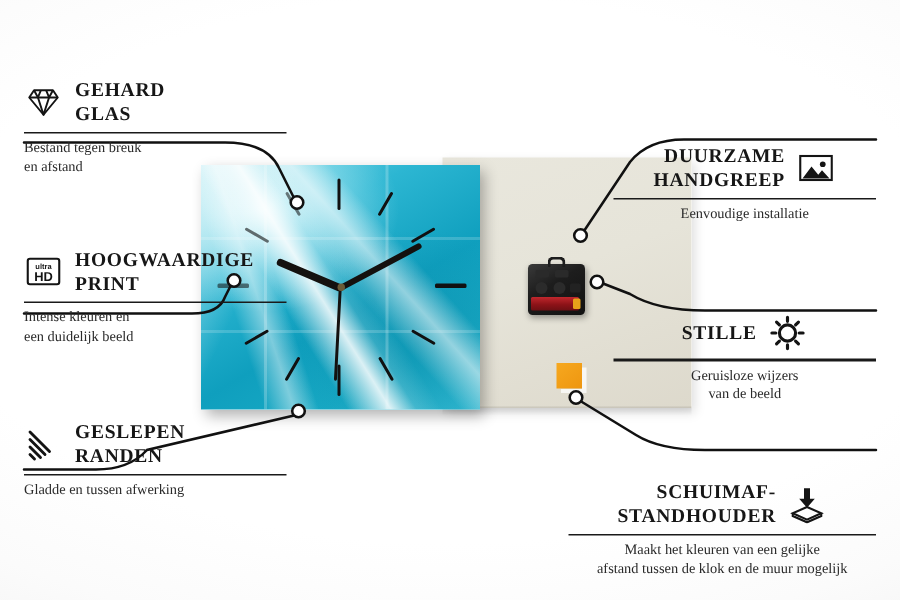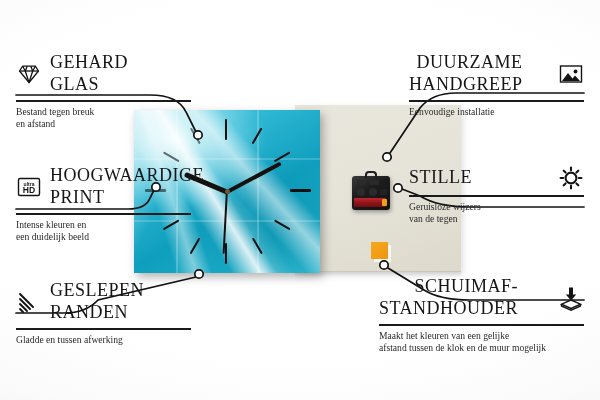--- a/index.html
+++ b/index.html
@@ -84,33 +84,33 @@
     box-shadow:3px 3px 0 rgba(255,255,255,.75);
   }
 
   
   .lines { position:absolute; left:0; top:0; width:600px; height:400px; pointer-events:none; }
 
   
   .feature { position:absolute; }
   .feature .head { display:flex; align-items:center; gap:8px; }
   .feature .title {
-    font-size:18px; font-weight:normal; letter-spacing:.5px;
+    font-size:13px; font-weight:bold; letter-spacing:.5px;
     line-height:1.22; color:#161616; text-transform:uppercase;
   }
   .feature .rule { height:1.6px; background:#1a1a1a; margin-top:4px; }
   .feature .desc {
     font-size:9.6px; line-height:1.32; color:#2a2a2a; margin-top:4px;
   }
   .feature.left .head { justify-content:flex-start; }
   .feature.left .title { text-align:left; }
   .feature.left .desc { text-align:left; }
-  .feature.right .head { justify-content:space-between; }
+  .feature.right .head { justify-content:center;margin-top:44px; }
   .feature.right .title { text-align:right; }
-  .feature.right .desc { text-align:left; }
+  .feature.right .desc { text-align:center; }
 
   .ico { flex:0 0 auto; width:26px; height:26px; display:block; }
   .ico svg { display:block; width:100%; height:100%; }
 </style>
 </head>
 <body>
 
 <div id="stage">
 
   <div class="product">
@@ -278,21 +278,21 @@
             <path d="M13,2.6 v2.6 M13,20.8 v2.6 M2.6,13 h2.6 M20.8,13 h2.6
                      M5.7,5.7 l1.9,1.9 M18.4,18.4 l1.9,1.9
                      M20.3,5.7 l-1.9,1.9 M7.6,18.4 l-1.9,1.9"></path>
           </g>
         </svg>
       </span>
     </div>
     <div class="rule" style="width:175px;"></div>
     <div class="desc">
       <span>Geruisloze wijzers</span><br>
-      <span>van de tegen</span>
+      <span>van de beeld</span>
     </div>
   </div>
 
   <div class="feature right" style="left:379px; top:276px; width:205px;">
     <div class="head">
       <span class="title">
         <span>SCHUIMAF-</span><br>
         <span>STANDHOUDER</span>
       </span>
       <span class="ico">

